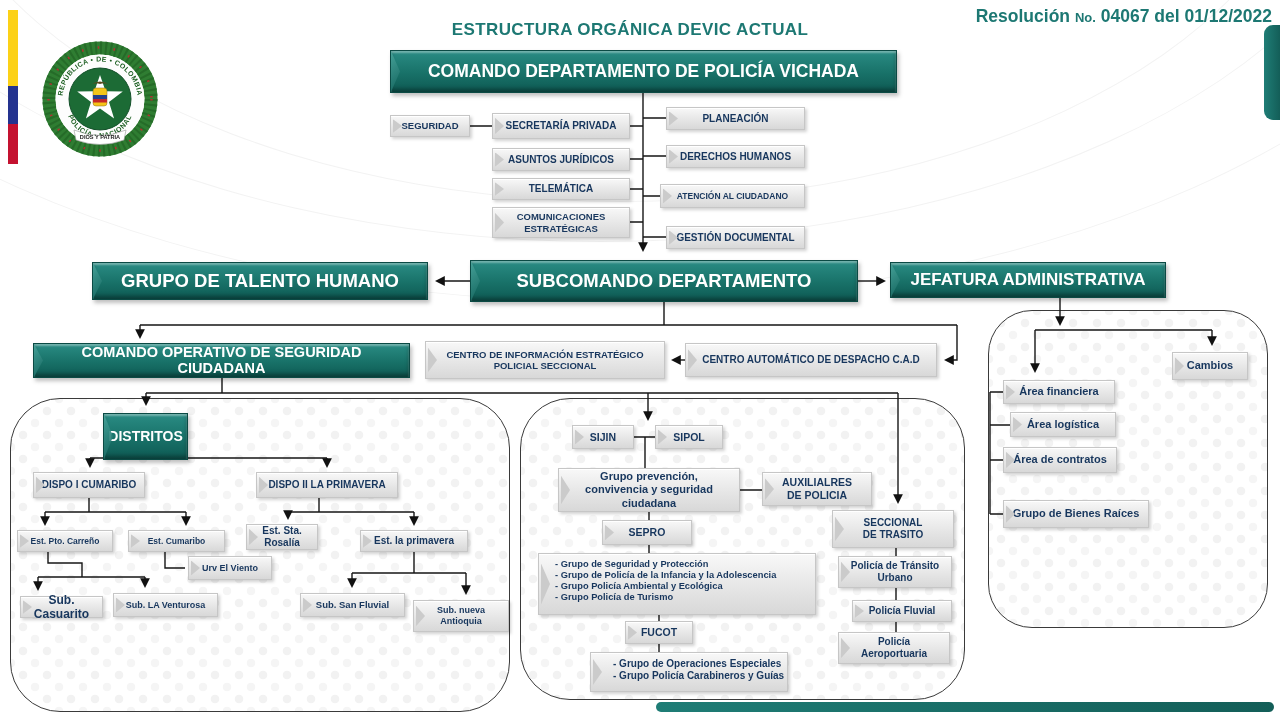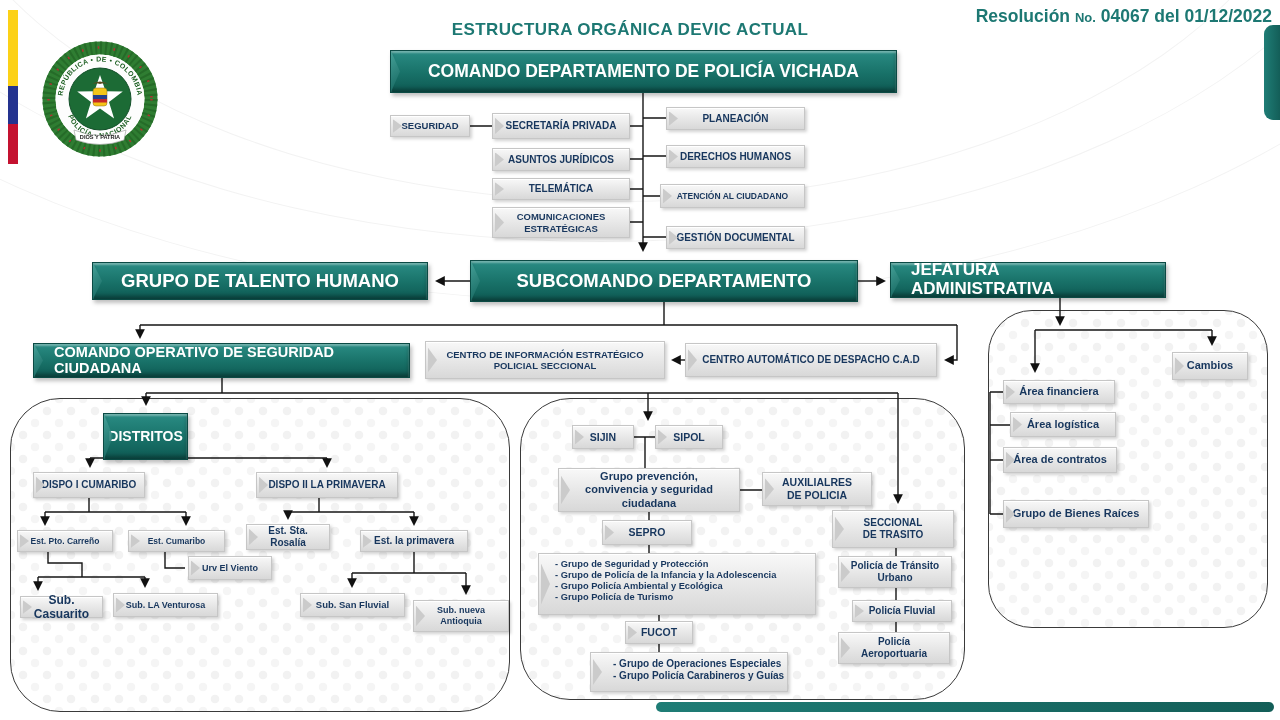--- a/index.html
+++ b/index.html
@@ -4,23 +4,23 @@
 <style>
   html,body{margin:0;padding:0;}
   body{width:1280px;height:720px;position:relative;overflow:hidden;background:#fff;
        font-family:"Liberation Sans", sans-serif;}
   .arc{position:absolute;border:1px solid rgba(0,0,0,0.05);border-radius:50%;z-index:0;}
   
   .stripe{position:absolute;left:8px;width:10px;z-index:2;}
   
   .tbox{position:absolute;display:flex;align-items:center;justify-content:center;
         background:linear-gradient(180deg,#2a8c84 0%,#187168 55%,#0e5a53 100%);
-        color:#fff;font-weight:bold;border:1px solid #0b4a44;
+        color:#fff;font-weight:bold;text-align:center;border:1px solid #0b4a44;
         box-shadow:inset 0 2px 2px rgba(255,255,255,.35),inset 0 -3px 4px rgba(0,0,0,.35),2px 3px 4px rgba(0,0,0,.25);
-        z-index:2;line-height:1.1;box-sizing:border-box;padding:2px 20px;}
+        z-index:2;line-height:1.1;box-sizing:border-box;padding:2px 12px;}
   .tbox::before{content:"";position:absolute;left:0;top:0;bottom:0;width:9px;
         background:linear-gradient(135deg,#49a59c 0%,#14655e 100%);
         clip-path:polygon(0 0,100% 50%,0 100%);opacity:.9;}
   
   .gbox{position:absolute;display:flex;align-items:center;justify-content:center;
         background:linear-gradient(180deg,#f8f8f8,#e6e6e6 55%,#d8d8d8);
         color:#17365d;font-weight:bold;text-align:center;border:1px solid #c6c6c6;
         box-shadow:2px 2px 3px rgba(0,0,0,.18),inset 0 1px 0 #fff;
         z-index:2;line-height:1.2;box-sizing:border-box;padding:2px 5px;}
   .gbox::before{content:"";position:absolute;left:2px;top:50%;transform:translateY(-50%);
@@ -152,21 +152,21 @@
 
 <div class="tbox" style="left:33px;top:343px;width:377px;height:35px;font-size:14.5px;">COMANDO OPERATIVO DE SEGURIDAD CIUDADANA</div>
 <div class="gbox" style="left:425px;top:341px;width:240px;height:38px;font-size:9.5px;padding:2px 12px;">CENTRO DE INFORMACIÓN ESTRATÉGICO POLICIAL SECCIONAL</div>
 <div class="gbox" style="left:685px;top:343px;width:252px;height:34px;font-size:10px;">CENTRO AUTOMÁTICO DE DESPACHO C.A.D</div>
 
 <div class="tbox" style="left:103px;top:413px;width:85px;height:47px;font-size:14px;">DISTRITOS</div>
 <div class="gbox" style="left:33px;top:472px;width:112px;height:26px;font-size:10px;">DISPO I CUMARIBO</div>
 <div class="gbox" style="left:248px;top:472px;width:142px;height:26px;font-size:10px;margin-left:8px;">DISPO II LA PRIMAVERA</div>
 <div class="gbox" style="left:17px;top:530px;width:96px;height:22px;font-size:8.5px;">Est. Pto. Carreño</div>
 <div class="gbox" style="left:128px;top:530px;width:97px;height:22px;font-size:8.5px;">Est. Cumaribo</div>
-<div class="gbox" style="left:246px;top:524px;width:84px;height:26px;font-size:10px;">Est. Sta. Rosalía</div>
+<div class="gbox" style="left:246px;top:524px;width:72px;height:26px;font-size:10px;">Est. Sta. Rosalía</div>
 <div class="gbox" style="left:360px;top:530px;width:108px;height:22px;font-size:10px;">Est. la primavera</div>
 <div class="gbox" style="left:188px;top:556px;width:84px;height:24px;font-size:9px;">Urv El Viento</div>
 <div class="gbox" style="left:20px;top:596px;width:83px;height:22px;font-size:12px;">Sub. Casuarito</div>
 <div class="gbox" style="left:113px;top:593px;width:105px;height:24px;font-size:9px;">Sub. LA Venturosa</div>
 <div class="gbox" style="left:300px;top:593px;width:105px;height:24px;font-size:9.5px;">Sub. San Fluvial</div>
 <div class="gbox" style="left:413px;top:600px;width:96px;height:32px;font-size:9px;padding:2px 14px;">Sub. nueva Antioquia</div>
 
 <div class="gbox" style="left:572px;top:425px;width:62px;height:24px;font-size:10.5px;">SIJIN</div>
 <div class="gbox" style="left:655px;top:425px;width:68px;height:24px;font-size:10.5px;">SIPOL</div>
 <div class="gbox" style="left:558px;top:468px;width:182px;height:44px;font-size:11px;padding:2px 12px;">Grupo prevención, convivencia y seguridad ciudadana</div>

